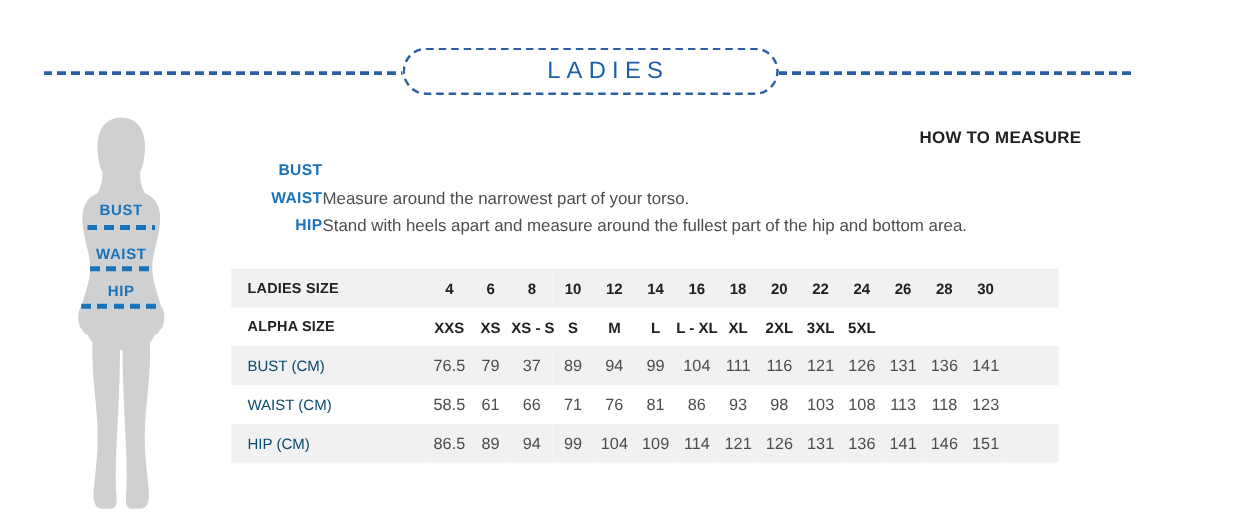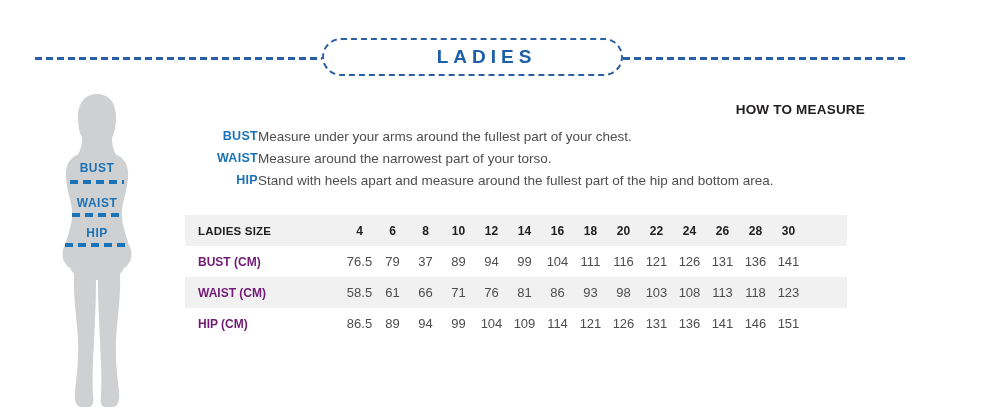--- a/index.html
+++ b/index.html
@@ -13,21 +13,21 @@
     background:repeating-linear-gradient(90deg,#2b5fa4 0 7px,transparent 7px 11px);
   }
   .dash-line.left{left:35px;width:287px;}
   .dash-line.right{left:623px;width:284px;}
   .pill{
     position:absolute;left:322px;top:38px;width:297px;height:34px;
     border:2px dashed #2b5fa4;border-radius:20px;background:#fff;
     display:flex;align-items:center;justify-content:center;
   }
   .pill span{
-    color:#1d5ea9;font-size:19px;font-weight:bold;letter-spacing:5px;text-indent:5px;margin-left:23px;
+    color:#1d5ea9;font-size:19px;font-weight:normal;letter-spacing:5px;text-indent:5px;margin-left:23px;
   }
   
   .figure{position:absolute;left:51px;top:92px;width:94px;height:316px;}
   .figure svg{position:absolute;left:0;top:0;}
   .m-label{
     position:absolute;width:64px;text-align:center;
     color:#1a72b8;font-size:12px;font-weight:bold;letter-spacing:0.5px;
   }
   .m-label.bust{left:65px;top:161px;}
   .m-label.waist{left:65px;top:196px;}
@@ -50,21 +50,21 @@
   }
   .htext{color:#4d4d4f;font-size:13.5px;}
   
   .size-table{
     position:absolute;left:185px;top:215px;width:648px;
     border-collapse:collapse;table-layout:fixed;
   }
   .size-table tr{height:31px;border-radius:11px;}
   .size-table tr:nth-child(odd){background:#f1f1f2;}
   .size-table th{
-    width:144px;text-align:left;padding-left:13px;font-size:12px;font-weight:bold;color:#701a75;
+    width:144px;text-align:left;padding-left:13px;font-size:12px;font-weight:normal;color:#0c4a6e;
   }
   .size-table tr.hdr th{font-weight:bold;color:#232021;font-size:11.5px;letter-spacing:0.2px;}
   .size-table td{
     width:33px;text-align:center;font-size:13px;color:#4d4d4f;white-space:nowrap;padding:0;
   }
   .size-table tr.hdr td{font-weight:bold;color:#232021;font-size:12px;}
   .size-table td.filler{width:42px;}
 </style>
 </head>
 <body>
@@ -102,21 +102,20 @@
   <div class="m-dash bust"></div>
   <div class="m-label waist">WAIST</div>
   <div class="m-dash waist"></div>
   <div class="m-label hip">HIP</div>
   <div class="m-dash hip"></div>
 
   <div class="howto">
     <h3>HOW TO MEASURE</h3>
     <div class="hrow">
       <span class="hlabel">BUST</span>
-      <span class="htext">Measure under your arms around the fullest part of your chest.</span>
     </div>
     <div class="hrow">
       <span class="hlabel">WAIST</span>
       <span class="htext">Measure around the narrowest part of your torso.</span>
     </div>
     <div class="hrow">
       <span class="hlabel">HIP</span>
       <span class="htext">Stand with heels apart and measure around the fullest part of the hip and bottom area.</span>
     </div>
   </div>
@@ -134,20 +133,38 @@
           <td>16</td>
           <td>18</td>
           <td>20</td>
           <td>22</td>
           <td>24</td>
           <td>26</td>
           <td>28</td>
           <td>30</td>
           <td class="filler"></td>
         </tr>
+        <tr class="hdr">
+          <th>ALPHA SIZE</th>
+          <td>XXS</td>
+          <td>XS</td>
+          <td>XS - S</td>
+          <td>S</td>
+          <td>M</td>
+          <td>L</td>
+          <td>L - XL</td>
+          <td>XL</td>
+          <td>2XL</td>
+          <td>3XL</td>
+          <td>5XL</td>
+          <td></td>
+          <td></td>
+          <td></td>
+          <td class="filler"></td>
+        </tr>
         <tr>
           <th>BUST (CM)</th>
           <td>76.5</td>
           <td>79</td>
           <td>37</td>
           <td>89</td>
           <td>94</td>
           <td>99</td>
           <td>104</td>
           <td>111</td>

